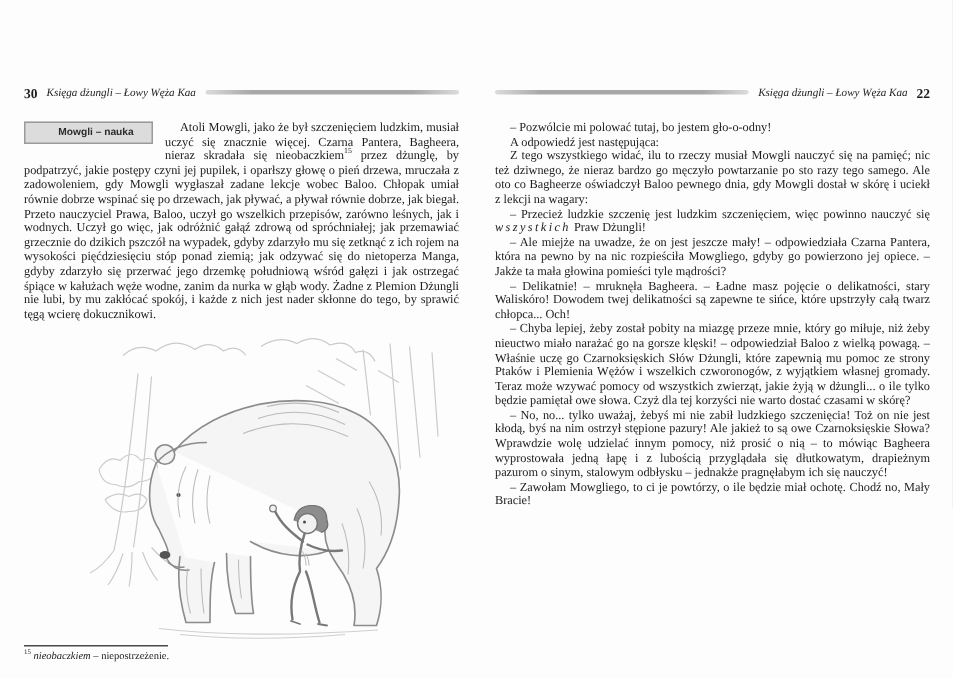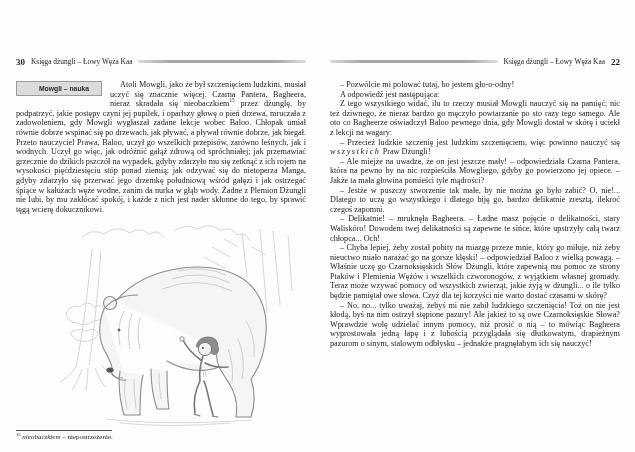--- a/index.html
+++ b/index.html
@@ -10,21 +10,21 @@
     font-family:"Liberation Serif", serif;
     color:var(--ink,#1c1c1c);
     overflow:hidden;
   }
   .page{position:absolute;top:12px;width:290px;margin-top:44px;}
   .page-left{left:16px;}
   .page-right{left:330px;}
 
   .running-header{display:flex;align-items:center;gap:6px;height:11px;}
   .pagenum{font-weight:bold;font-size:9px;line-height:10px;}
-  .running-title{font-size:7.4px;white-space:nowrap;line-height:10px;}
+  .running-title{font-style:italic;font-size:7.4px;white-space:nowrap;line-height:10px;}
   .header-rule{flex:1;height:3px;border-radius:2px;
     background:linear-gradient(90deg,#dcdcdc,var(--rule,#a8a8a8) 18%,var(--rule,#a8a8a8) 82%,#dcdcdc);}
 
   .body-text{margin-top:13px;font-size:8.2px;line-height:9.6px;text-align:justify;}
   .para{margin:0;text-indent:10px;text-align:justify;}
   .spaced-emphasis{letter-spacing:1.6px;font-style:italic;}
 
   .margin-note{
     float:left;
     width:84px;height:13px;
@@ -132,20 +132,20 @@
       <span class="running-title">Księga dżungli – Łowy Węża Kaa</span>
       <span class="pagenum">22</span>
     </div>
 
     <div class="body-text">
         <p class="para"><span>– Pozwólcie mi polować tutaj, bo jestem gło-o-odny!</span></p>
         <p class="para"><span>A odpowiedź jest następująca:</span></p>
         <p class="para"><span>Z tego wszystkiego widać, ilu to rzeczy musiał Mowgli nauczyć się na pamięć; nic też dziwnego, że nieraz bardzo go męczyło powtarzanie po sto razy tego samego. Ale oto co Bagheerze oświadczył Baloo pewnego dnia, gdy Mowgli dostał w skórę i uciekł z lekcji na wagary:</span></p>
         <p class="para"><span>– Przecież ludzkie szczenię jest ludzkim szczenięciem, więc powinno nauczyć się </span><span class="spaced-emphasis">wszystkich</span><span> Praw Dżungli!</span></p>
         <p class="para"><span>– Ale miejże na uwadze, że on jest jeszcze mały! – odpowiedziała Czarna Pantera, która na pewno by na nic rozpieściła Mowgliego, gdyby go powierzono jej opiece. – Jakże ta mała głowina pomieści tyle mądrości?</span></p>
-        <p class="para"><span>– Jestże w puszczy stworzenie tak małe, by nie można go było zabić? O, nie!... Dlatego to uczę go wszystkiego i dlatego biję go, bardzo delikatnie zresztą, ilekroć czegoś zapomni.</span></p>
         <p class="para"><span>– Delikatnie! – mruknęła Bagheera. – Ładne masz pojęcie o delikatności, stary Waliskóro! Dowodem twej delikatności są zapewne te sińce, które upstrzyły całą twarz chłopca... Och!</span></p>
         <p class="para"><span>– Chyba lepiej, żeby został pobity na miazgę przeze mnie, który go miłuje, niż żeby nieuctwo miało narażać go na gorsze klęski! – odpowiedział Baloo z wielką powagą. – Właśnie uczę go Czarnoksięskich Słów Dżungli, które zapewnią mu pomoc ze strony Ptaków i Plemienia Wężów i wszelkich czworonogów, z wyjątkiem własnej gromady. Teraz może wzywać pomocy od wszystkich zwierząt, jakie żyją w dżungli... o ile tylko będzie pamiętał owe słowa. Czyż dla tej korzyści nie warto dostać czasami w skórę?</span></p>
         <p class="para"><span>– No, no... tylko uważaj, żebyś mi nie zabił ludzkiego szczenięcia! Toż on nie jest kłodą, byś na nim ostrzył stępione pazury! Ale jakież to są owe Czarnoksięskie Słowa? Wprawdzie wolę udzielać innym pomocy, niż prosić o nią – to mówiąc Bagheera wyprostowała jedną łapę i z lubością przyglądała się dłutkowatym, drapieżnym pazurom o sinym, stalowym odbłysku – jednakże pragnęłabym ich się nauczyć!</span></p>
+        <p class="para"><span>– Zawołam Mowgliego, to ci je powtórzy, o ile będzie miał ochotę. Chodź no, Mały Bracie!</span></p>
       </div>
   </div>
 
 </div>
 
 </body></html>

